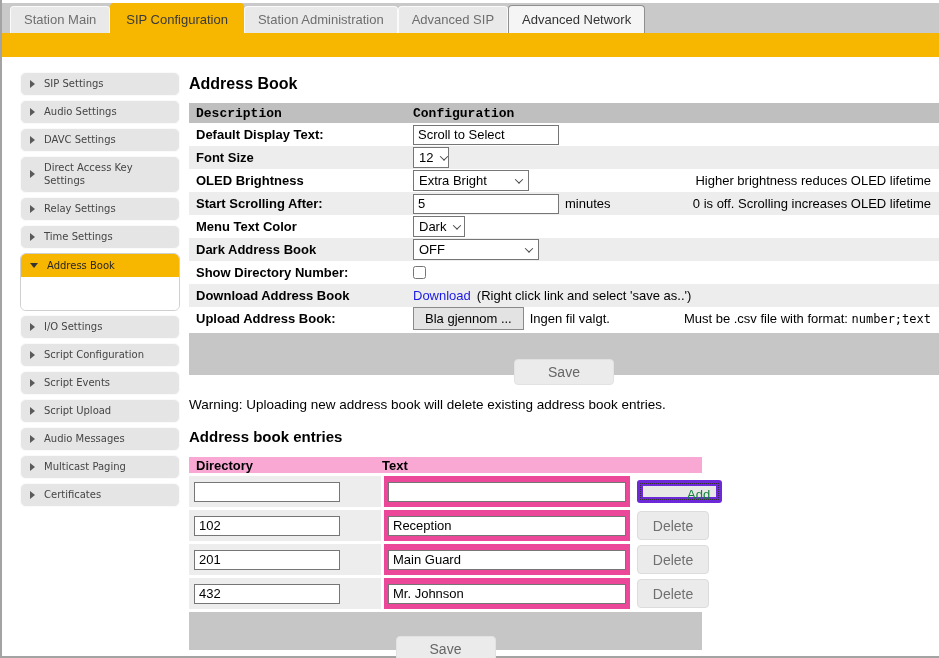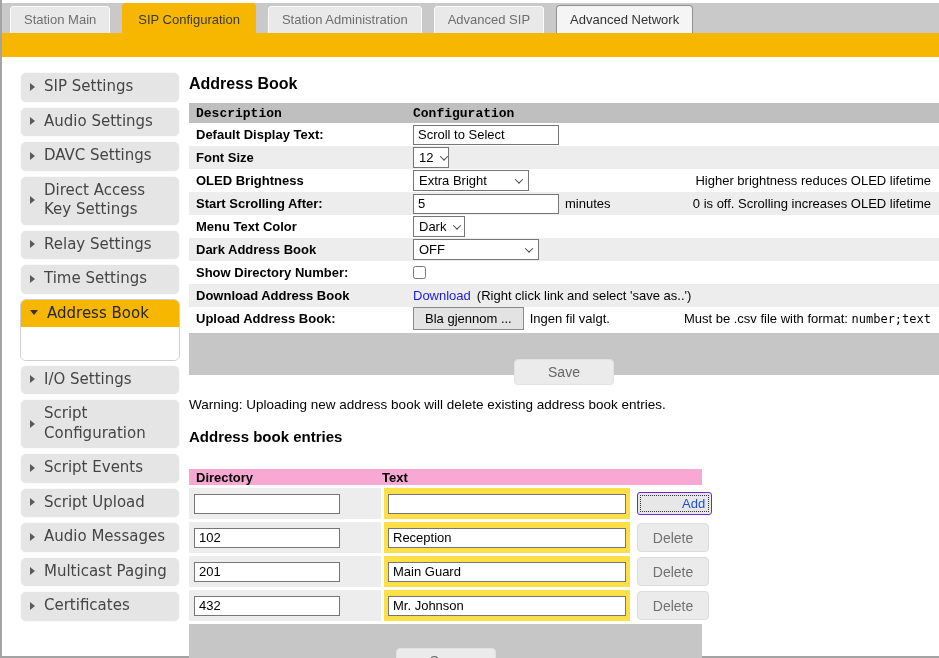--- a/index.html
+++ b/index.html
@@ -7,31 +7,31 @@
   body {
     width:939px; height:658px; background:#fff; overflow:hidden;
     font-family:"Liberation Sans", sans-serif; font-size:13px; color:#000;
   }
   .page {
     width:939px; height:658px;
     border-left:2px solid #a3a3a3; border-bottom:2px solid #a3a3a3;
     padding-top:3px; background:#fff;
   }
   
-  .tabbar { height:30px; background:#c9c9c9; display:flex; align-items:flex-end; padding-left:8px; gap:12px; }
+  .tabbar { height:30px; background:#c9c9c9; display:flex; align-items:flex-end; padding-left:8px; gap:0; }
   .tab {
     background:#e9e9e9; color:#6e6e6e; border:1px solid #fafafa; border-bottom:none;
     border-radius:4px 4px 0 0; padding:5px 13px 6px; white-space:nowrap; cursor:default;
   }
   .tab.active { background:var(--accent,#f7b600); color:#3a3a3a; border-color:var(--accent,#f7b600); padding:8px 15px 6px; }
   .tab.hl { background:#f5f5f5; color:#333; border-color:#8f8f8f; padding:6px 13px 6px; }
   .band { height:24px; background:var(--accent,#f7b600); }
   
   .content { display:flex; align-items:flex-start; }
-  .sidebar { width:187px; flex:none; padding:15px 0 0 18px; font-family:"DejaVu Sans", sans-serif; font-size:15px; }
+  .sidebar { width:187px; flex:none; padding:15px 0 0 18px; font-family:"DejaVu Sans", sans-serif; font-size:10px; }
   .side-item {
     width:160px; background:#e5e5e5; border:1px solid #fafafa; border-radius:6px;
     margin-bottom:4px; padding:4px 8px 5px 9px; color:#454545;
     display:flex; align-items:center; gap:9px; line-height:1.3; min-height:24px;
   }
   .tri-r { width:0; height:0; border-left:5px solid #5a5a5a; border-top:4px solid transparent; border-bottom:4px solid transparent; flex:none; }
   .tri-d { width:0; height:0; border-top:5px solid #333; border-left:4px solid transparent; border-right:4px solid transparent; flex:none; }
   .side-active { width:160px; border:1px solid #cfcfcf; border-radius:6px; overflow:hidden; margin-bottom:4px; background:#fff; }
   .side-active .head { background:var(--accent,#f7b600); padding:4px 8px 5px 9px; display:flex; align-items:center; gap:9px; color:#262626; min-height:23px; }
   .side-active .body { height:33px; background:#fff; }
@@ -54,33 +54,33 @@
   }
   .chev { width:6px; height:6px; border-right:1.4px solid #444; border-bottom:1.4px solid #444; transform:rotate(45deg) translate(-1px,-1px); flex:none; margin-left:8px; }
   .cb { width:13px; height:13px; margin:0; }
   a.link { color:var(--link,#1a1ae6); text-decoration:none; }
   .file-btn { background:#e3e3e3; border:1px solid #8a8a8a; padding:3px 11px; font:13px "Liberation Sans",sans-serif; color:#000; }
   .mono { font-family:"DejaVu Sans Mono", monospace; font-size:12px; }
   .cfg-foot { background:#c6c6c6; height:42px; margin-top:3px; display:flex; align-items:center; justify-content:center; }
   .btn-save { width:100px; height:26px; background:#ebebeb; color:#666; border:1px solid #e2e2e2; border-radius:4px; font:14px "Liberation Sans",sans-serif;margin-top:36px; }
   
   .warning { margin:22px 0 0; font-size:13.5px; }
-  .subtitle { font-size:15px; font-weight:bold; margin:16px 0 24px; }
+  .subtitle { font-size:15px; font-weight:bold; margin:16px 0 12px; }
   .entries { width:513px; }
   .erow { display:flex; align-items:center; }
   .erow.head { background:#f9a8d4; height:16px; font-weight:bold; }
   .eh1 { width:193px; padding-left:7px; }
   .eh2 { flex:1; }
   .edata { margin-top:3px; height:31px; }
   .ecell1 { width:192px; height:100%; background:#ededed; display:flex; align-items:center; padding-left:5px; flex:none; }
-  .ecell2 { width:246px; height:100%; background:#fde047; display:flex; align-items:center; padding-left:4px; flex:none; margin-left:3px; }
+  .ecell2 { width:246px; height:100%; background:#ec4899; display:flex; align-items:center; padding-left:4px; flex:none; margin-left:3px; }
   .ecell3 { flex:1; display:flex; align-items:center; padding-left:7px; }
   .in-dir { width:146px; }
   .in-txt { width:238px; }
-  .btn-add { min-width:45px; height:23px; background:#e7e7e7; border:1px solid #6d28d9; border-radius:3px; color:#1d4ed8; font:13px "Liberation Sans",sans-serif; outline:1px dotted #333; outline-offset:-4px;padding-left:44px; }
+  .btn-add { min-width:45px; height:23px; background:#e7e7e7; border:6px solid #6d28d9; border-radius:3px; color:#15803d; font:13px "Liberation Sans",sans-serif; outline:1px dotted #333; outline-offset:-4px;padding-left:44px; }
   .btn-del { width:72px; height:29px; background:#ebebeb; border:1px solid #dcdcdc; border-radius:4px; color:#707070; font:14px "Liberation Sans",sans-serif; }
   .entries-foot { background:#c6c6c6; height:38px; margin-top:3px; display:flex; align-items:center; justify-content:center; }
 </style>
 </head>
 <body>
 
 <div class="page">
 
   <div class="tabbar">
     <div class="tab">Station Main</div>

